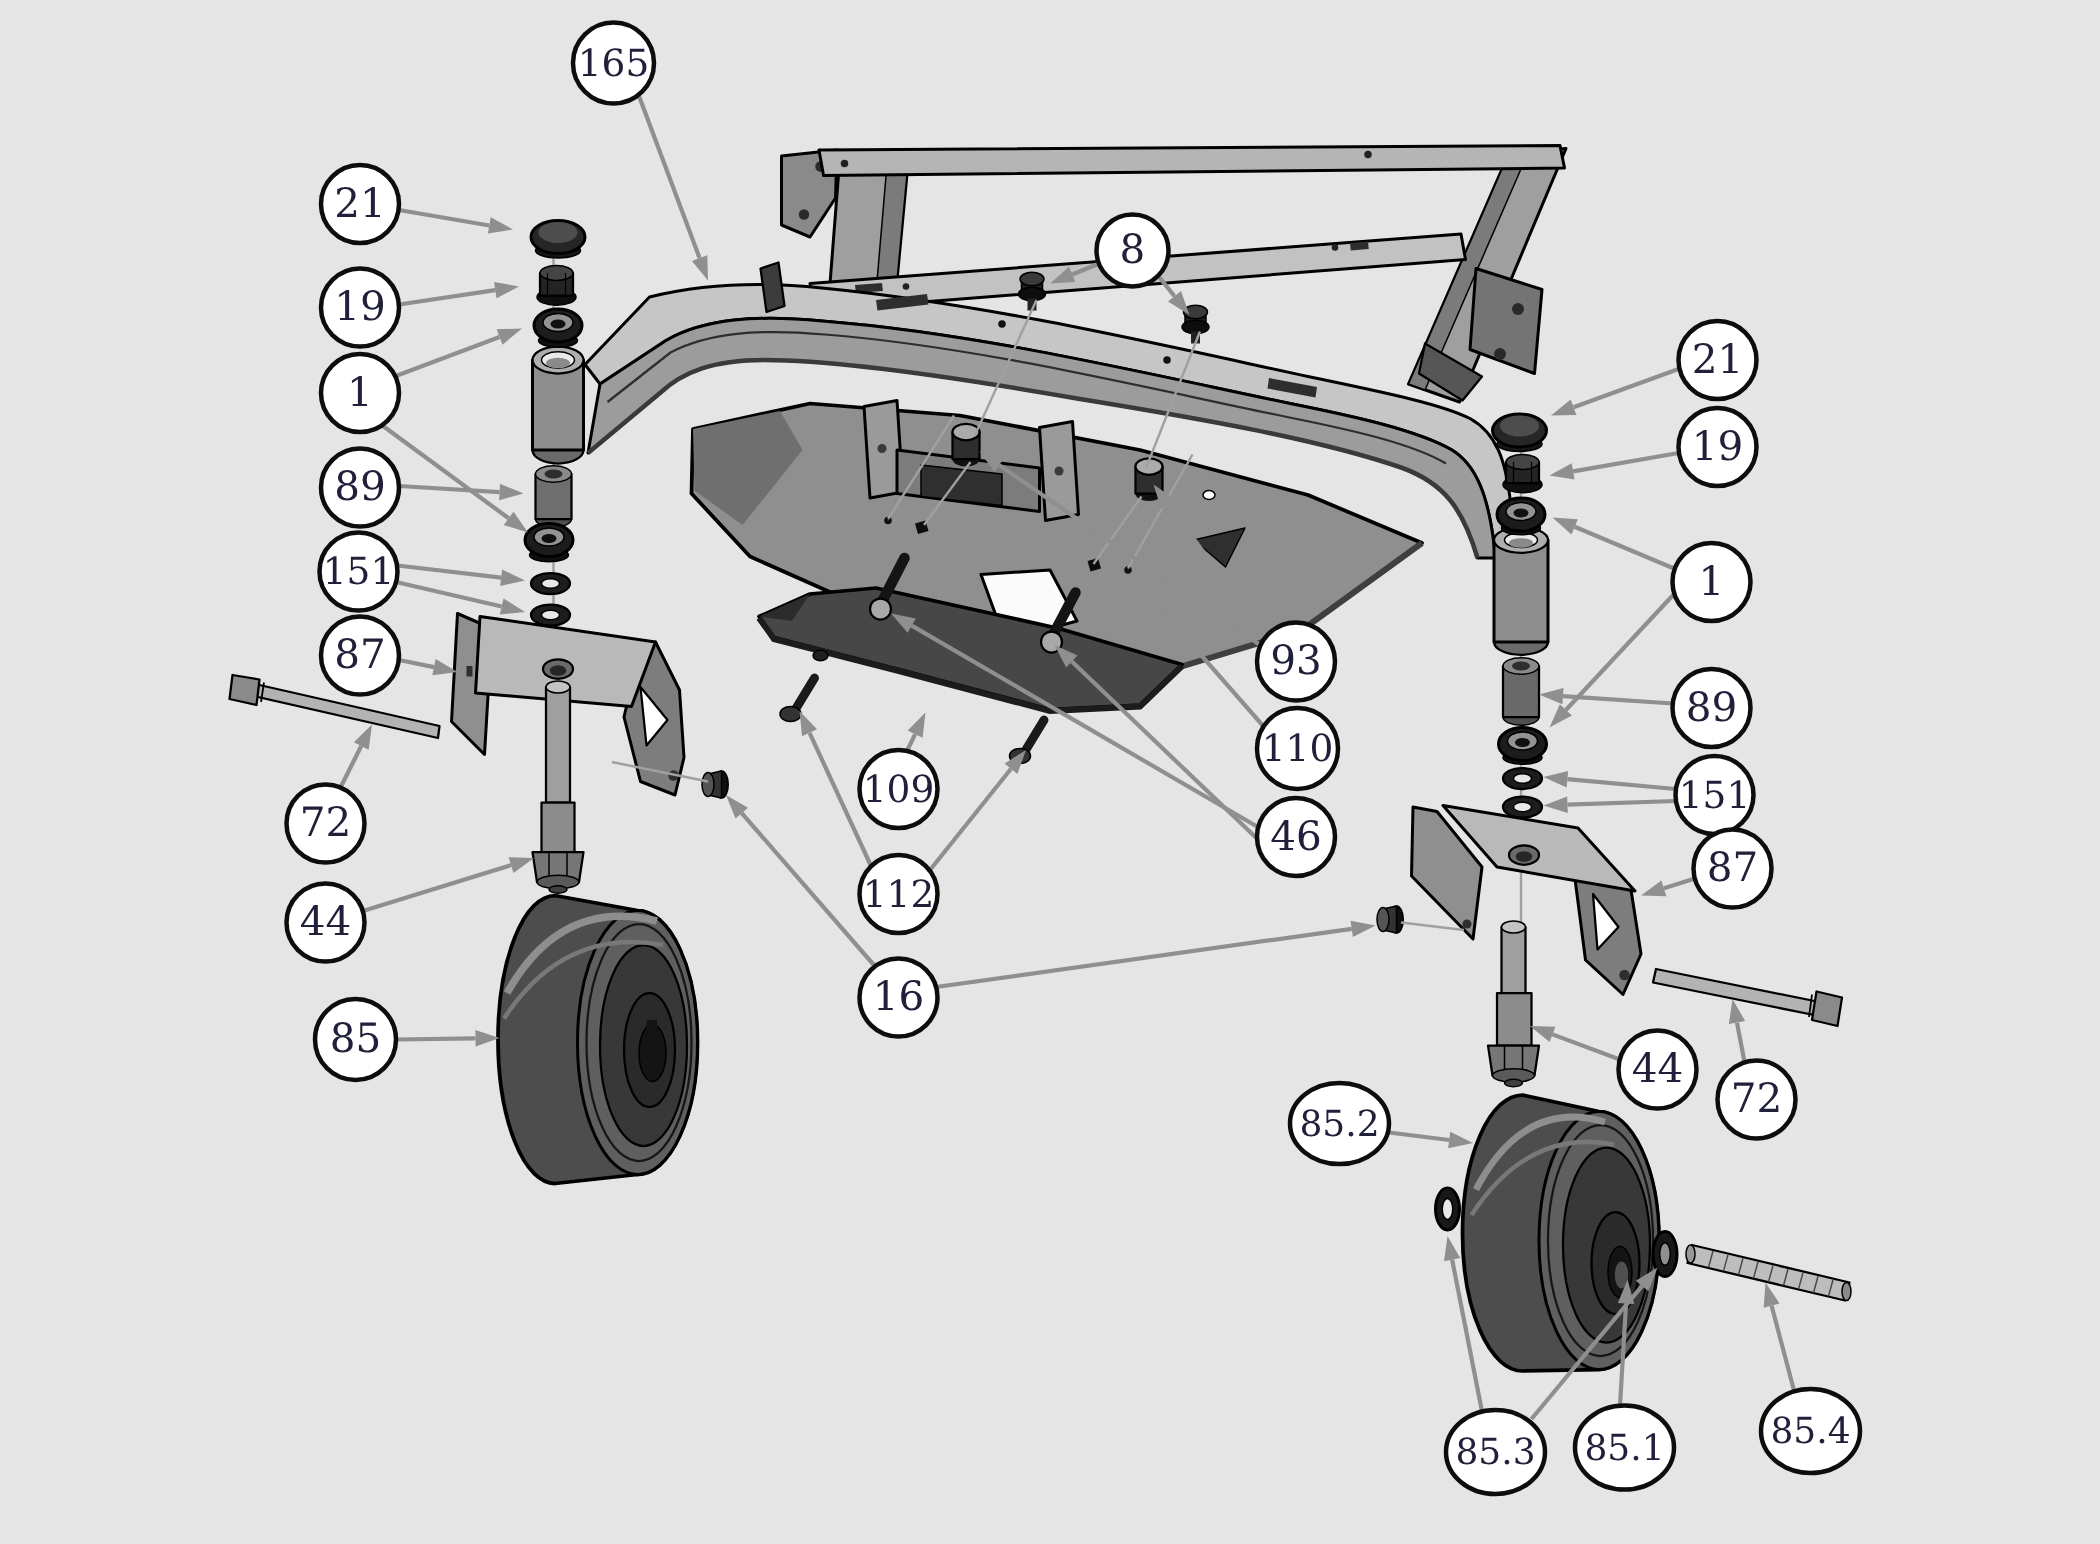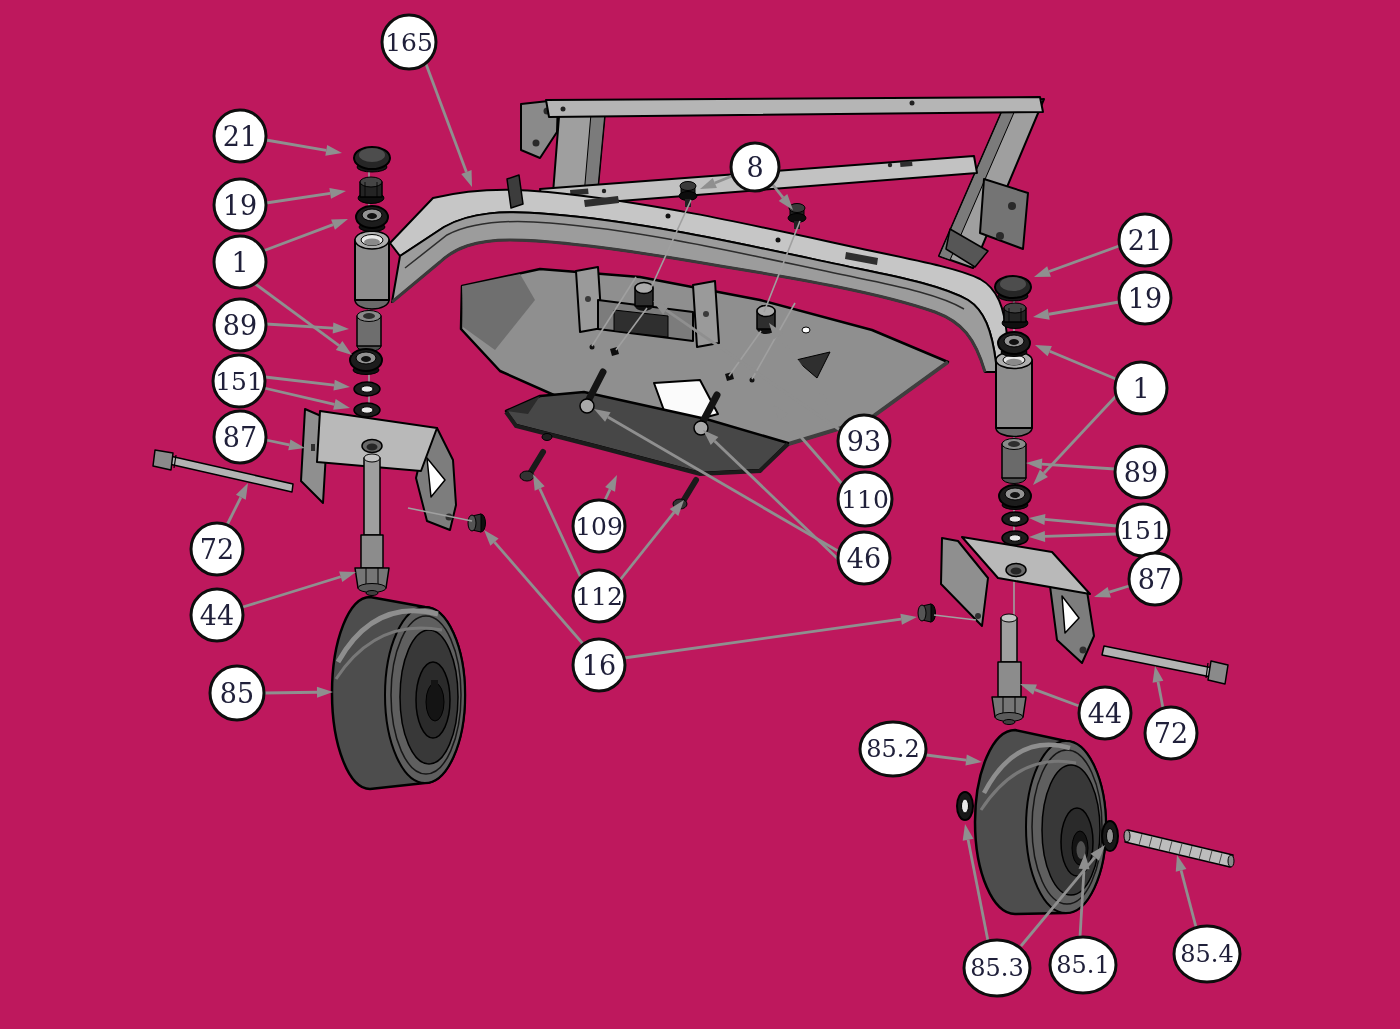--- a/index.html
+++ b/index.html
@@ -1,17 +1,17 @@
 <!DOCTYPE html>
 <html><head>
 <meta charset="utf-8">
 <title>Diagram</title>
 <style>
   html,body{margin:0;padding:0;background:#fff;}
-  .stage{position:relative;width:1400px;height:1029px;background:#be185d;overflow:hidden;
+  .stage{position:relative;width:1400px;height:1029px;background:#e5e5e5;overflow:hidden;
          font-family:"DejaVu Serif", serif;}
   svg{display:block}
   .ol25{stroke:#000;stroke-width:2.5;stroke-linejoin:round}
   .ol2{stroke:#000;stroke-width:2;stroke-linejoin:round}
   .ol15{stroke:#000;stroke-width:1.5;stroke-linejoin:round}
   .ol1{stroke:#000;stroke-width:1;stroke-linejoin:round}
   .axis{stroke:#a0a0a0;stroke-width:1.6;fill:none}
   .callout-text{font-family:"DejaVu Serif", serif; fill:#20203a; text-anchor:middle;
                 dominant-baseline:central; font-weight:400;}
 </style>

